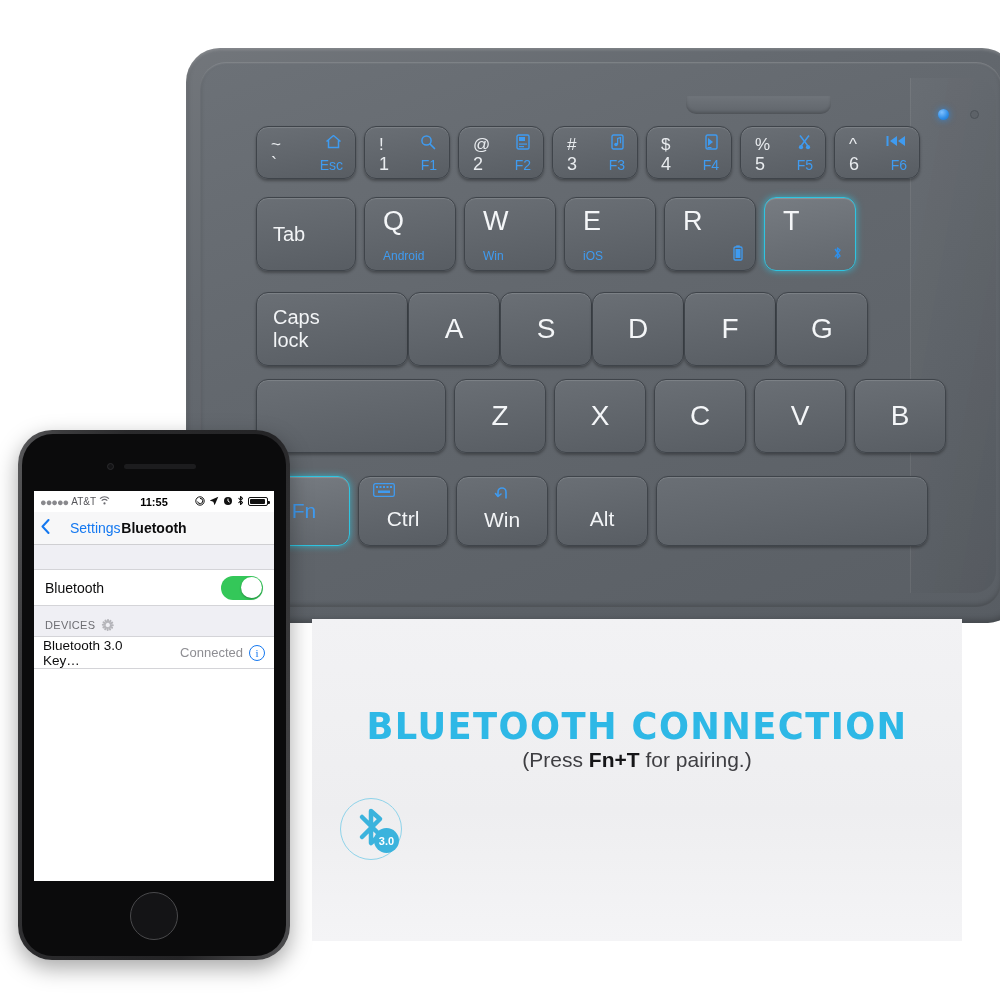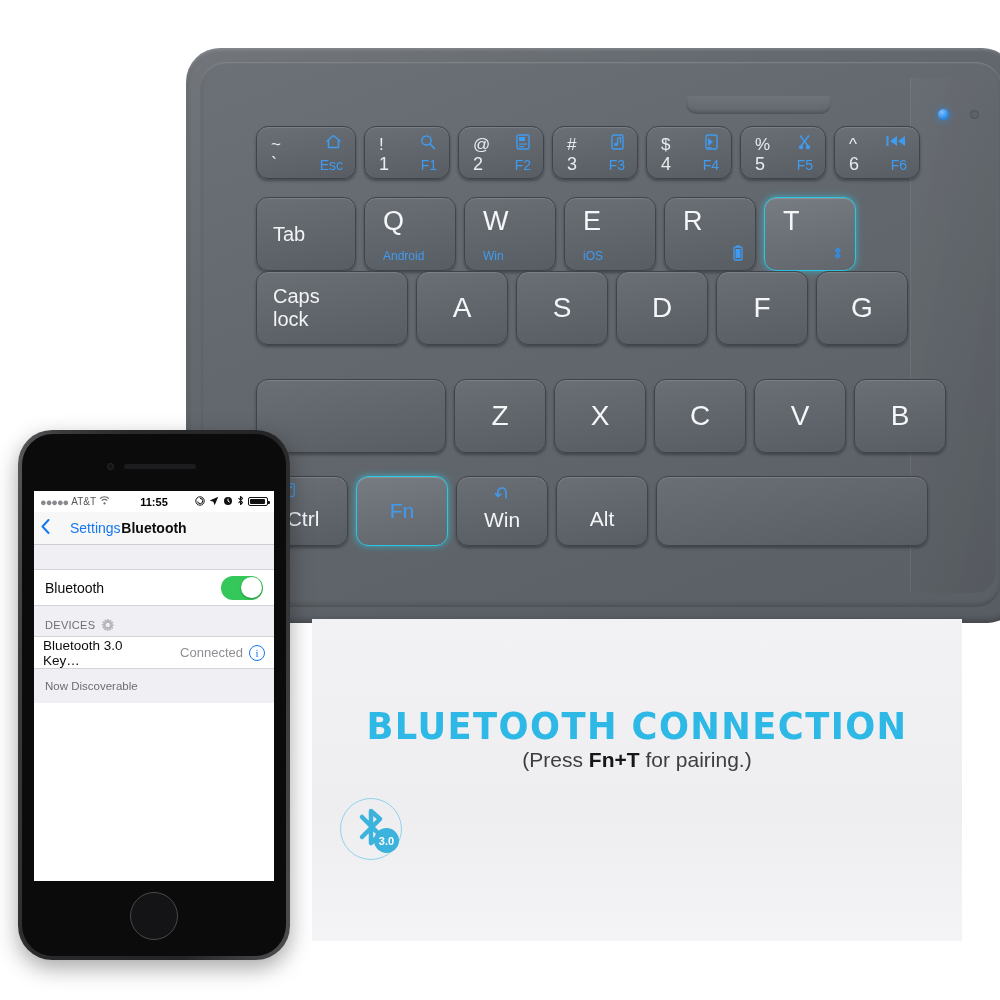--- a/index.html
+++ b/index.html
@@ -281,21 +281,21 @@
     <div class="key lettkey hl" style="width:92px;height:74px;">
       <span class="let">T</span>
       <span class="subico">
         <svg width="11" height="16" viewBox="0 0 11 16">
             <path d="M3 4 L8 11 L5.5 13 V3 L8 5 L3 12" fill="none" stroke="#2f8fe8" stroke-width="1.4" stroke-linejoin="round"></path>
           </svg>
       </span>
     </div>
   </div>
 
-  <div class="keyrow" style="left:256px; top:271px; gap:8px;">
+  <div class="keyrow" style="left:256px; top:292px; ">
     <div class="key" style="width:152px;height:74px;">
       <span class="padlabel two">
         <span>Caps</span><br>
         <span>lock</span>
       </span>
     </div>
     <div class="key" style="width:92px;height:74px;">
       <span class="centerlet">A</span>
     </div>
     <div class="key" style="width:92px;height:74px;">
@@ -325,36 +325,36 @@
     </div>
     <div class="key" style="width:92px;height:74px;">
       <span class="centerlet">V</span>
     </div>
     <div class="key" style="width:92px;height:74px;">
       <span class="centerlet">B</span>
     </div>
   </div>
 
   <div class="keyrow" style="left:258px; top:476px; gap:8px;">
+    <div class="key hl" style="width:92px;height:70px;">
+      <span class="centerlabel blue">Fn</span>
+    </div>
     <div class="key" style="width:90px;height:70px;">
       <span style="position:absolute;left:14px;top:6px;">
         <svg width="22" height="14" viewBox="0 0 22 14">
             <rect x="0.7" y="0.7" width="20.6" height="12.6" rx="1.6" fill="none" stroke="#3f9bf0" stroke-width="1.3"></rect>
             <rect x="3" y="3" width="2" height="2" fill="#3f9bf0"></rect>
             <rect x="6.5" y="3" width="2" height="2" fill="#3f9bf0"></rect>
             <rect x="10" y="3" width="2" height="2" fill="#3f9bf0"></rect>
             <rect x="13.5" y="3" width="2" height="2" fill="#3f9bf0"></rect>
             <rect x="17" y="3" width="2" height="2" fill="#3f9bf0"></rect>
             <rect x="5" y="7.5" width="12" height="2.5" fill="#3f9bf0"></rect>
           </svg>
       </span>
       <span class="centerlabel" style="padding-top:16px;">Ctrl</span>
-    </div>
-    <div class="key hl" style="width:92px;height:70px;">
-      <span class="centerlabel blue">Fn</span>
     </div>
     <div class="key" style="width:92px;height:70px;">
       <span class="abovecenter">
         <svg width="20" height="14" viewBox="0 0 20 14">
             <path d="M14 12 V6 a4 4 0 0 0 -8 0 v3" fill="none" stroke="#3f9bf0" stroke-width="1.6" stroke-linecap="round"></path>
             <path d="M6 10.5 L3.5 7.5 M6 10.5 L9 8" fill="none" stroke="#3f9bf0" stroke-width="1.6" stroke-linecap="round"></path>
           </svg>
       </span>
       <span class="centerlabel" style="padding-top:18px;">Win</span>
     </div>
@@ -448,21 +448,20 @@
               <i style="transform:rotate(330deg)"></i>
           </span>
         </div>
 
         <div class="dev-row">
           <span class="dev-name">Bluetooth 3.0 Key…</span>
           <span class="dev-state">Connected</span>
           <span class="info-i">i</span>
         </div>
 
-        <div class="discover">Now Discoverable</div>
       </div>
 
       <div id="phone-home"></div>
     </div>
   </div>
 
   <div id="info-panel">
     <div id="info-title">BLUETOOTH CONNECTION</div>
     <div id="info-sub">
       <span>(Press </span><b>Fn+T</b><span> for pairing.)</span>

